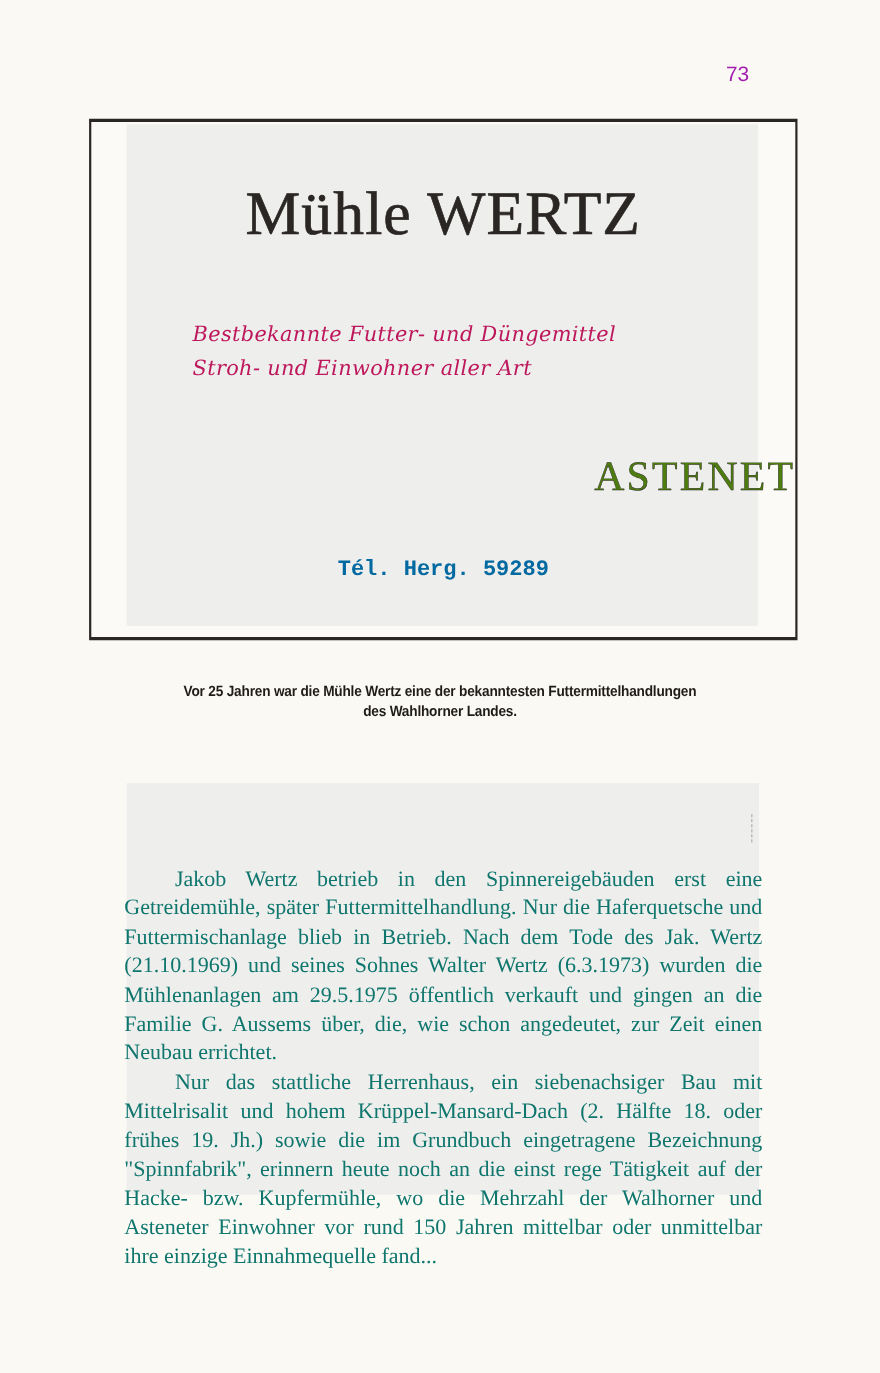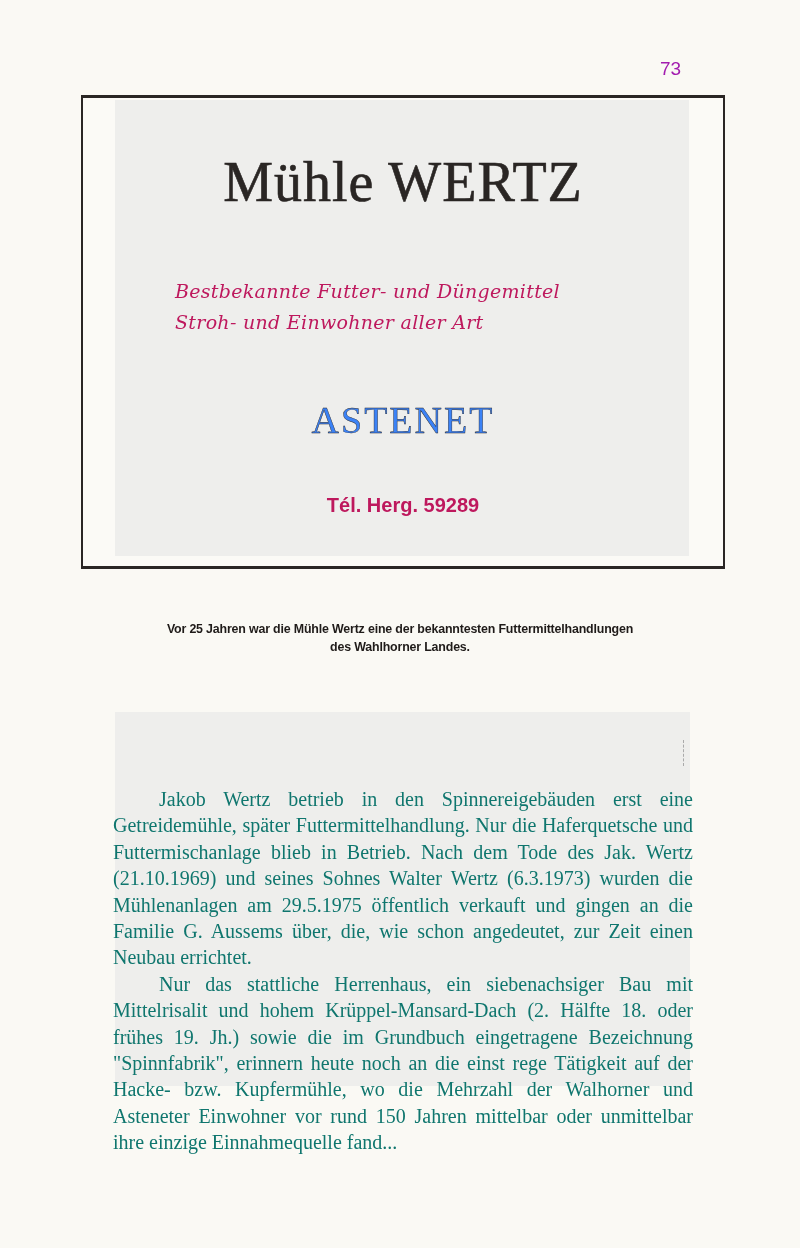--- a/index.html
+++ b/index.html
@@ -19,21 +19,21 @@
       position: absolute;
       top: 58px;
       left: 660px;
       font-size: 19px;
       font-family: Liberation Sans, sans-serif;
       color: #a21caf;
     }
     .ad-box {
       position: absolute;
       left: 81px;
-      top: 95px;
+      top: 108px;
       width: 640px;
       height: 468px;
       border-left: 2px solid #2a2624;
       border-right: 2px solid #2a2624;
       border-top: 3px solid #2a2624;
       border-bottom: 3px solid #2a2624;
       background: #fbfaf6;
     }
     .ad-bg {
       position: absolute;
@@ -65,37 +65,37 @@
       color: #be185d;
       letter-spacing: 0.3px;
     }
     .ad-tagline.l1 { top: 182px; }
     .ad-tagline.l2 { top: 213px; }
     .ad-town {
       position: absolute;
       top: 300px;
       left: 0;
       width: 100%;
-      text-align: center;
+      text-align: right;
       font-family: "Liberation Serif", serif;
       font-size: 38px;
       letter-spacing: 2px;
-      color: #3b82f6;
+      color: #4d7c0f;
       -webkit-text-stroke: 0.4px #2a2624;
     }
     .ad-phone {
       position: absolute;
       top: 396px;
       left: 0;
       width: 100%;
       text-align: center;
-      font-family: Liberation Sans, sans-serif;
+      font-family: Liberation Mono, monospace;
       font-weight: bold;
       font-size: 20px;
-      color: #be185d;
+      color: #0369a1;
     }
     .caption {
       position: absolute;
       top: 620px;
       left: 100px;
       width: 600px;
       text-align: center;
       font-family: "Liberation Sans", sans-serif;
       font-weight: bold;
       font-size: 13.5px;

